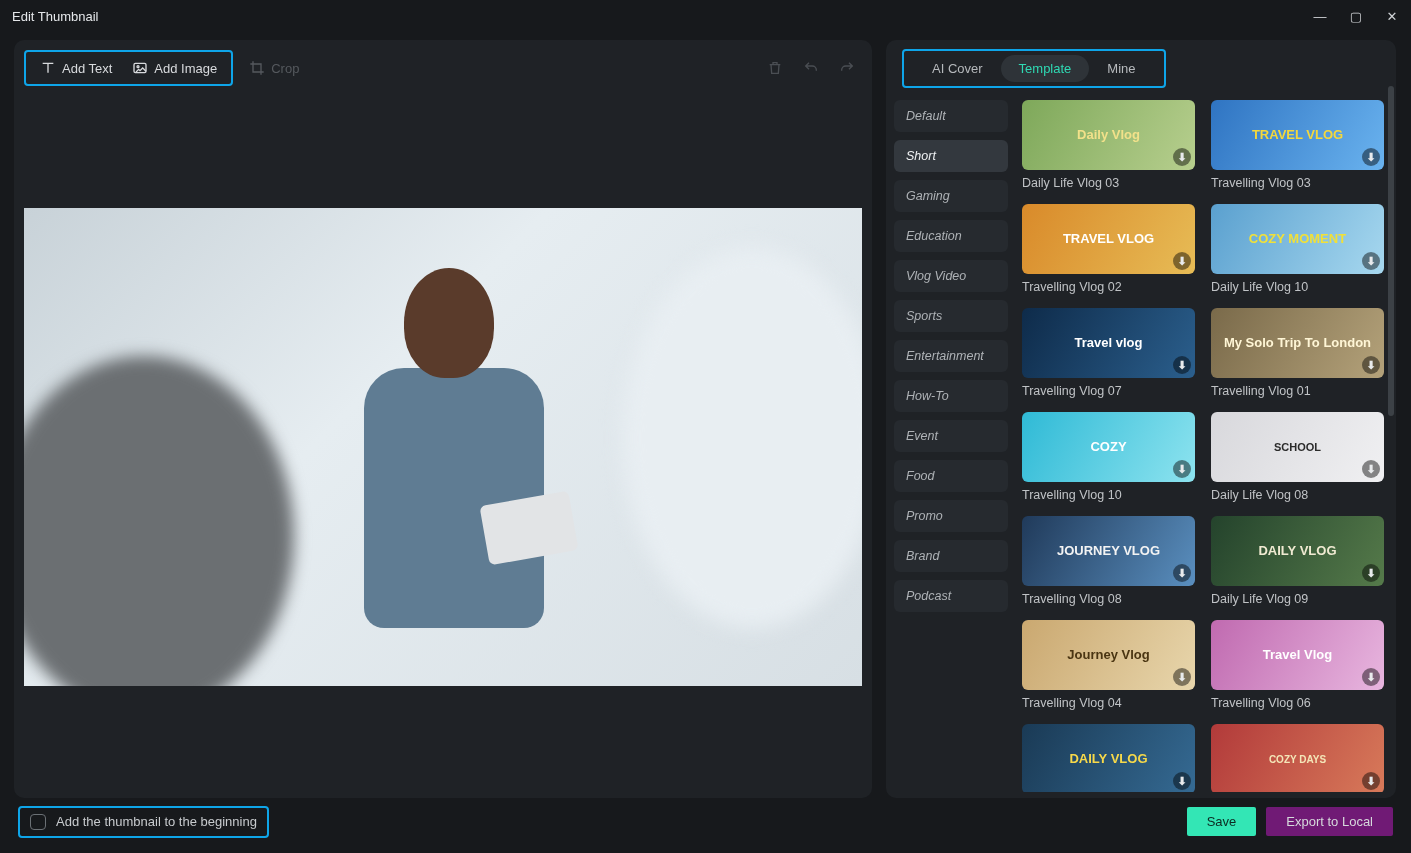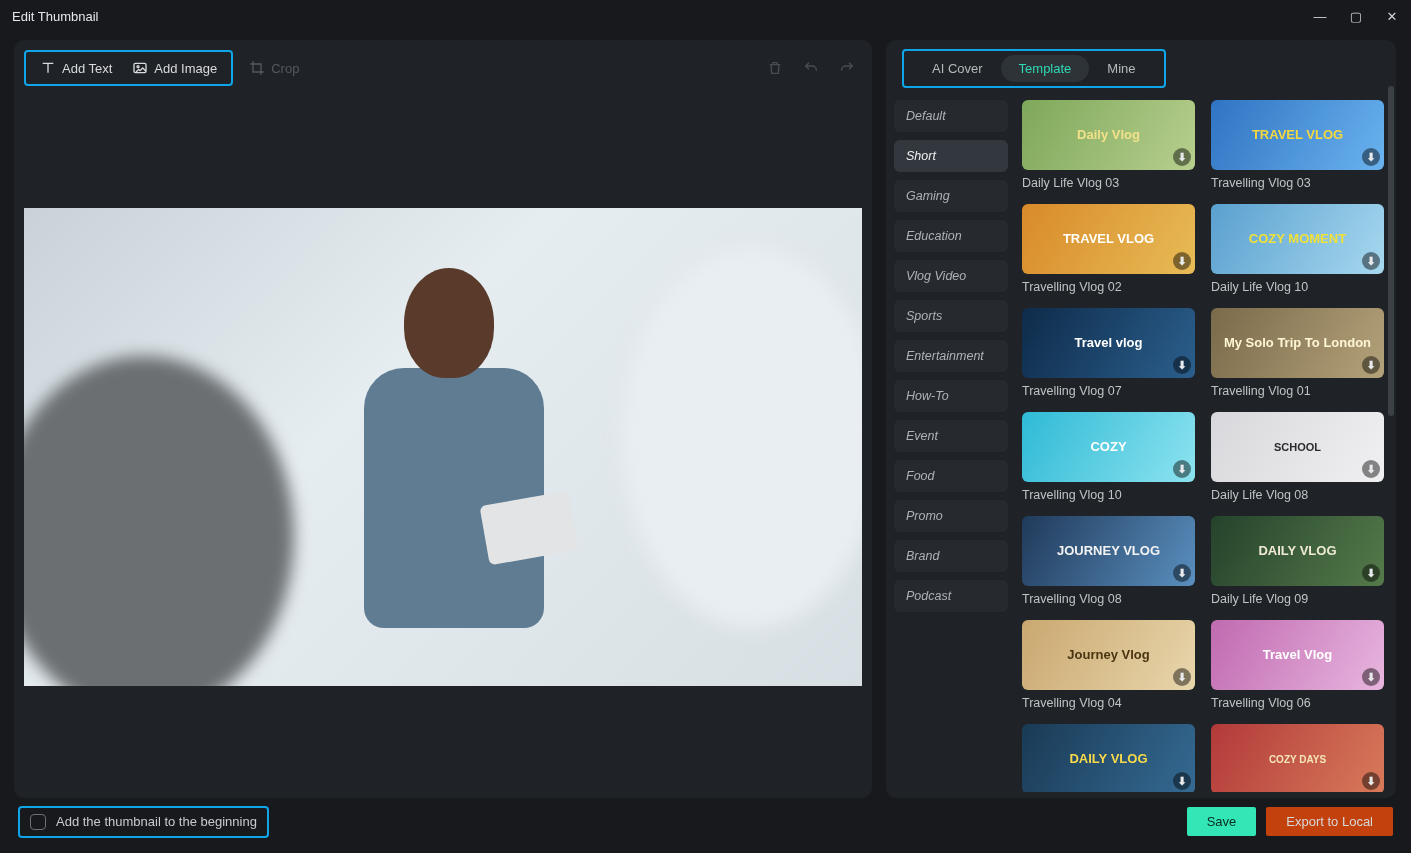--- a/index.html
+++ b/index.html
@@ -180,21 +180,21 @@
   }
   .footer .spacer { flex: 1; }
   .btn {
     padding: 7px 20px;
     border-radius: 2px;
     font-size: 13px;
     cursor: pointer;
     border: none;
   }
   .btn.primary { background: #33e6b5; color: #0d2a22; font-weight: 500; }
-  .btn.secondary { background: #c2410c; color: #d6d9dc; }
+  .btn.secondary { background: #701a75; color: #d6d9dc; }
 
   
   .templates::-webkit-scrollbar, .cats::-webkit-scrollbar { width: 8px; }
   .templates::-webkit-scrollbar-thumb { background: #3b4045; border-radius: 4px; }
   .right-scroll-indicator {
     position: absolute; right: 2px; top: 46px; width: 6px; height: 330px;
     background: #3c4146; border-radius: 3px;
   }
   .right-panel { position: relative; }
 </style>

